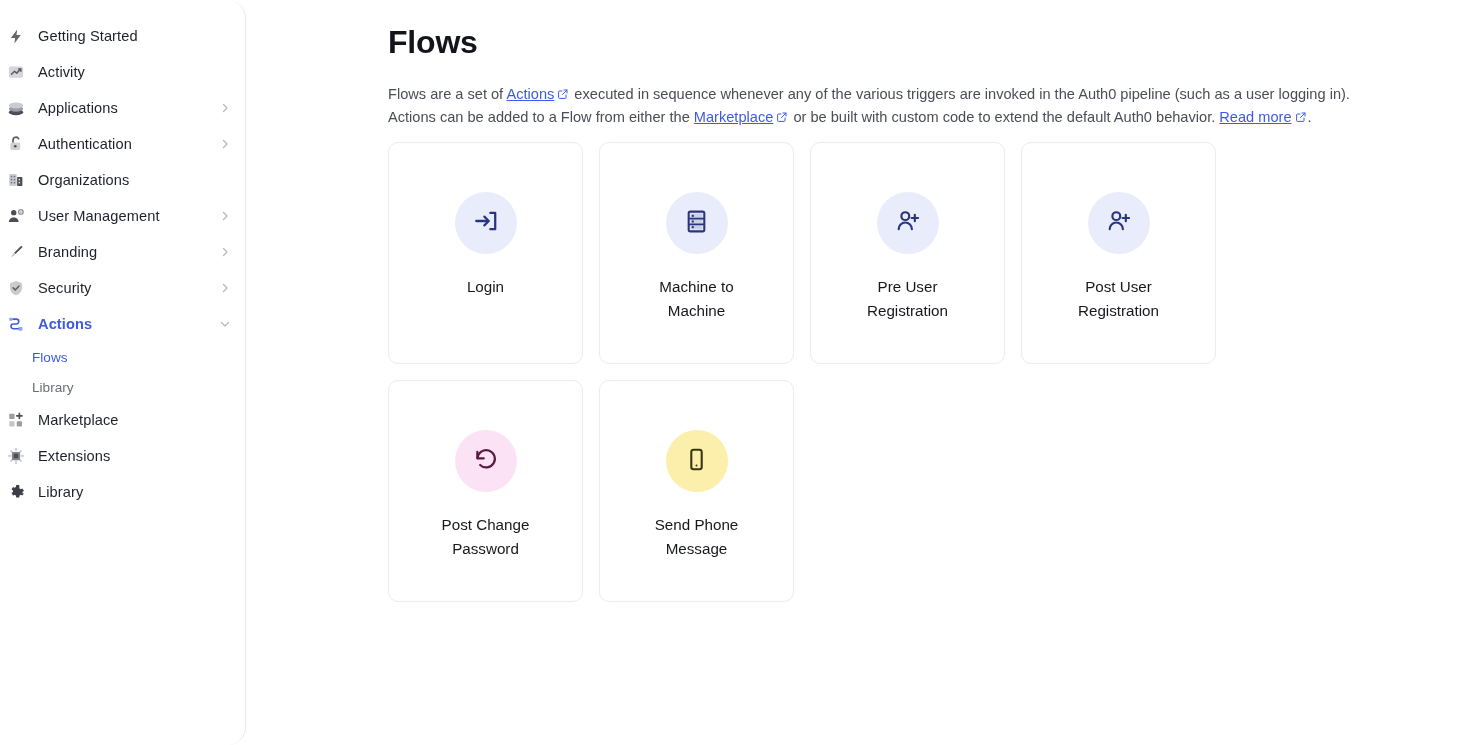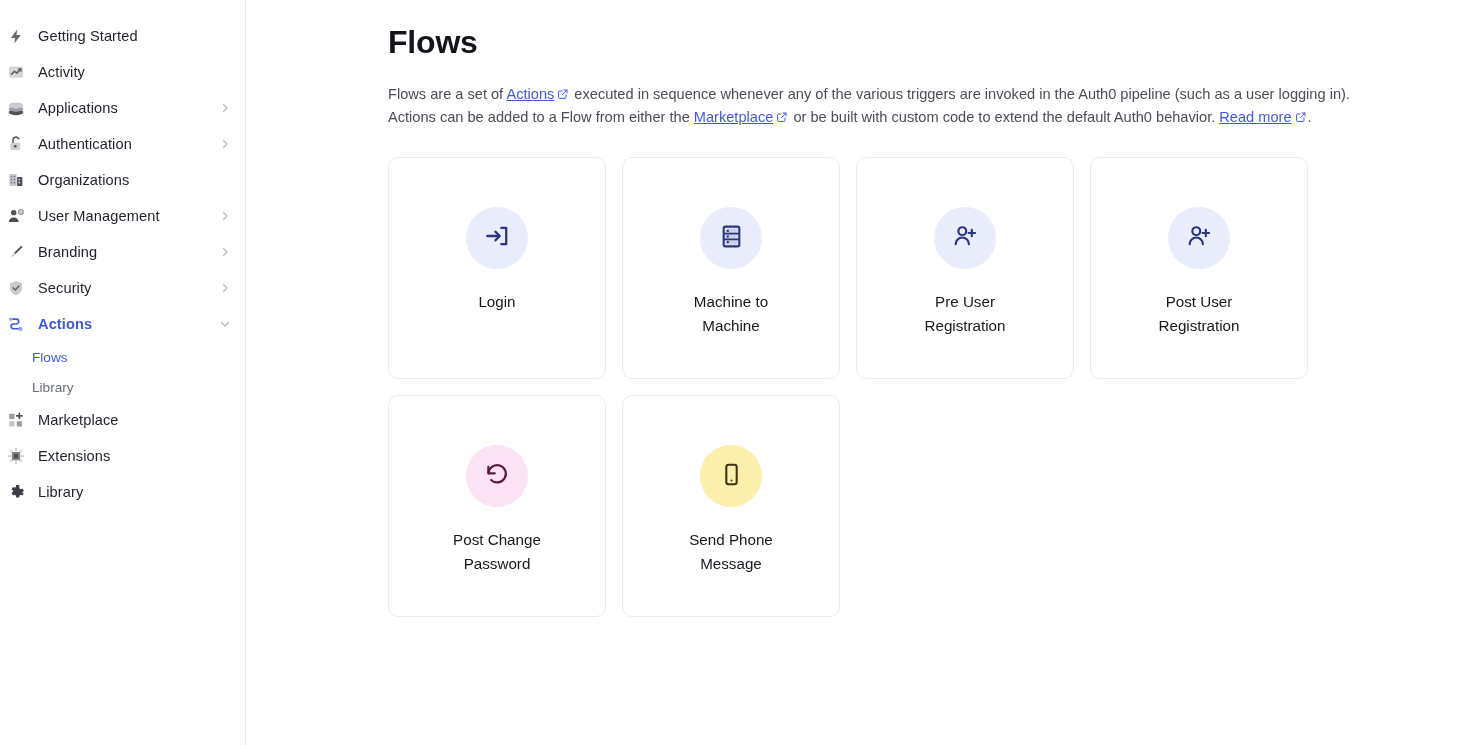--- a/index.html
+++ b/index.html
@@ -20,20 +20,21 @@
   }
 
   
   #sidebar {
     width: 246px;
     height: 745px;
     flex: 0 0 246px;
     background: #ffffff;
     border-right: 1px solid #e6e8ea;
     padding-top: 18px;
+    border-radius: 18px;
   }
 
   .nav-item {
     display: flex;
     align-items: center;
     height: 36px;
     padding: 0 14px 0 6px;
     cursor: pointer;
     position: relative;
   }
@@ -99,21 +100,21 @@
     color: #13151a;
     letter-spacing: -0.2px;
     margin-bottom: 22px;
   }
 
   #page-desc {
     font-size: 14.6px;
     line-height: 22px;
     color: #4a4d55;
     max-width: 1000px;
-    margin-bottom: 28px;
+    margin-bottom: 13px;
   }
   #page-desc a {
     color: #3f59e4;
     text-decoration: underline;
   }
   .ext-ico {
     display: inline-block;
     vertical-align: -1px;
     margin: 0 1px 0 3px;
     color: #3f59e4;
@@ -121,21 +122,21 @@
 
   
   #cards {
     display: flex;
     flex-wrap: wrap;
     gap: 16px;
     width: 936px;
   }
 
   .card {
-    width: 218px;
+    width: 195px;
     height: 222px;
     border: 1px solid #ebecef;
     border-radius: 10px;
     background: #ffffff;
     display: flex;
     flex-direction: column;
     align-items: center;
     cursor: pointer;
     padding-top: 49px;
   }

